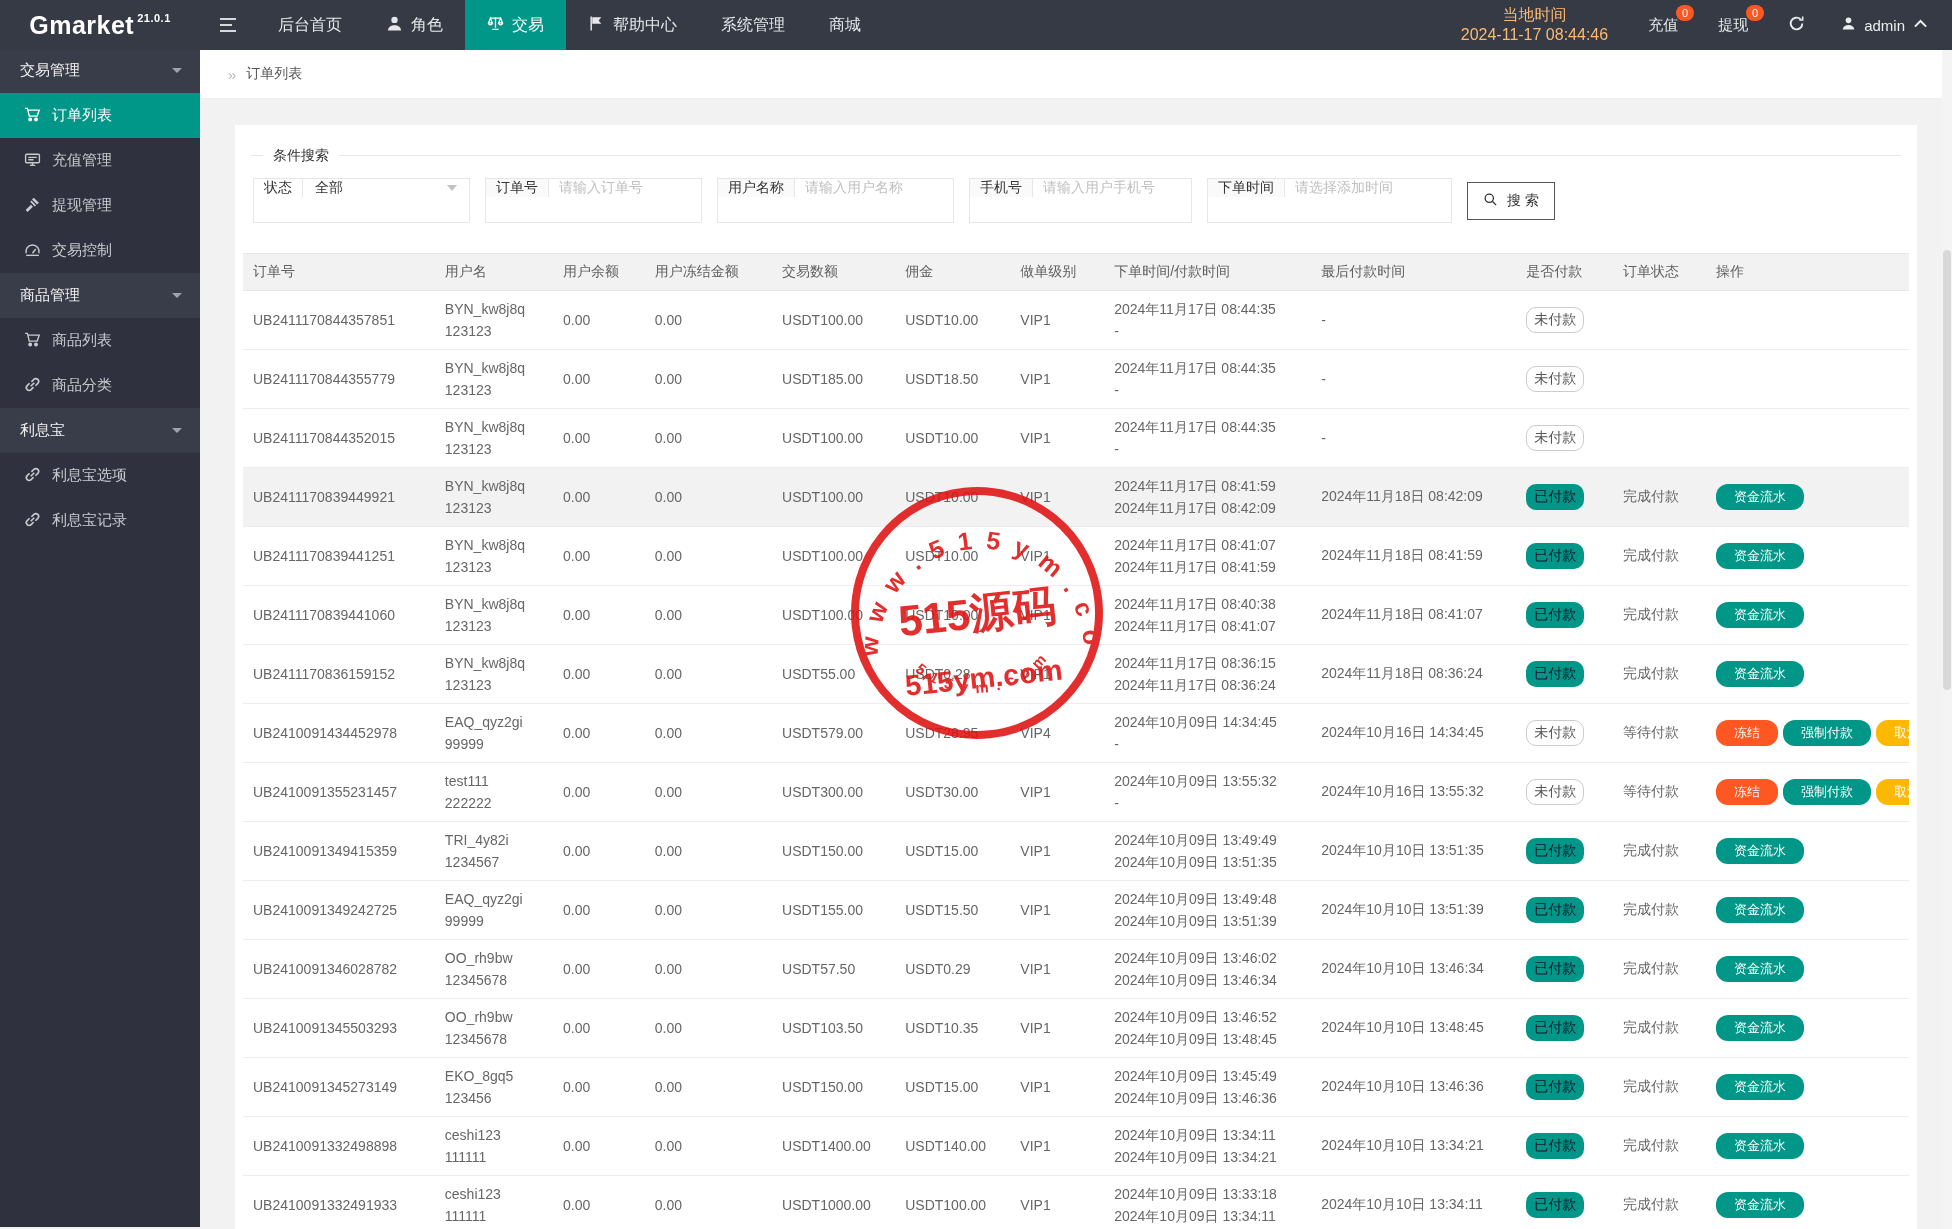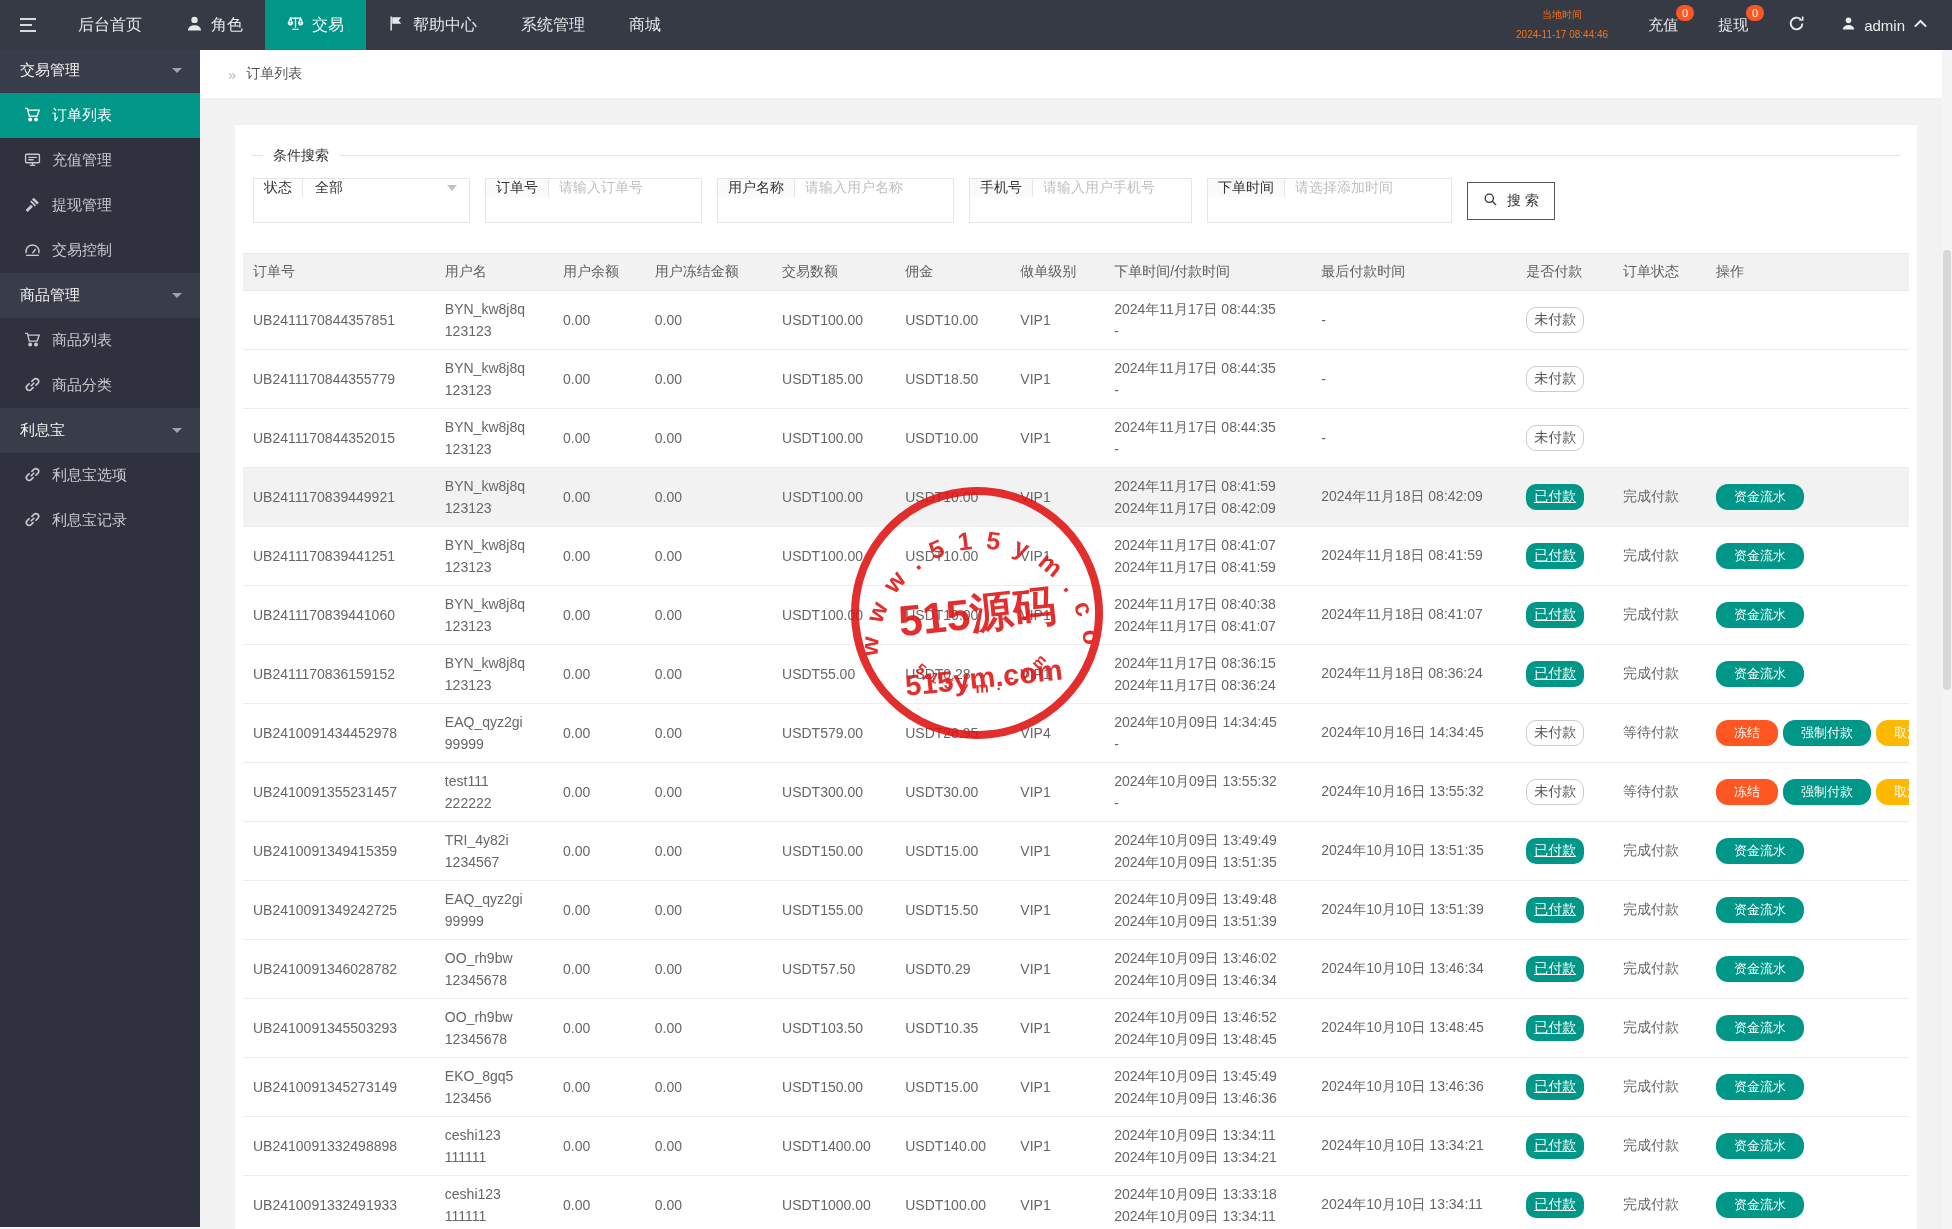--- a/index.html
+++ b/index.html
@@ -12,21 +12,21 @@
   
   .navbar{position:absolute;top:0;left:0;width:1952px;height:50px;background:#353a45;display:flex;align-items:stretch;z-index:20;}
   .logo{width:200px;display:flex;align-items:center;justify-content:center;color:#fff;font-size:25px;font-weight:bold;letter-spacing:.5px;}
   .logo sup{font-size:11px;font-weight:bold;margin-left:3px;transform:translateY(-7px);}
   .nav-toggle{width:56px;display:flex;align-items:center;justify-content:center;color:#d7d9dd;cursor:pointer;}
   .nav-menu{display:flex;align-items:stretch;}
   .nav-item{display:flex;align-items:center;gap:8px;padding:0 22px;font-size:16px;color:#e6e7ea;cursor:pointer;white-space:nowrap;}
   .nav-item.active{background:#009688;color:#fff;}
   .nav-item svg{width:17px;height:17px;}
   .nav-right{margin-left:auto;display:flex;align-items:stretch;}
-  .localtime{display:flex;flex-direction:column;justify-content:center;text-align:center;color:#f97316;font-size:10px;line-height:20px;padding:0 20px;}
+  .localtime{display:flex;flex-direction:column;justify-content:center;text-align:center;color:#fdba74;font-size:16px;line-height:20px;padding:0 20px;}
   .nav-btn{position:relative;display:flex;align-items:center;padding:0 20px;color:#e9eaec;font-size:15px;cursor:pointer;}
   .badge-dot{position:absolute;top:5px;right:4px;min-width:10px;height:16px;line-height:16px;padding:0 4px;background:#FF5722;color:#fff;border-radius:9px;font-size:11px;font-style:normal;text-align:center;}
   .nav-user{display:flex;align-items:center;gap:8px;padding:0 24px 0 16px;color:#eceded;font-size:15px;cursor:pointer;}
   .nav-user svg{width:15px;height:15px;}
   
   .sidebar{position:absolute;top:48px;left:0;width:200px;height:1179px;background:#2f323e;z-index:15;}
   .side-group-header{height:45px;background:#393d49;color:#f1f1f2;display:flex;align-items:center;padding:0 20px;font-size:15px;position:relative;cursor:pointer;}
   .side-chevron{position:absolute;right:18px;top:20px;width:0;height:0;border-left:5px solid transparent;border-right:5px solid transparent;border-top:5px solid #9fa2ab;}
   .side-item{height:45px;display:flex;align-items:center;gap:11px;padding-left:24px;color:#c8cad0;font-size:15px;background:#2f323e;cursor:pointer;}
   .side-item svg{width:17px;height:17px;flex:none;}
@@ -49,33 +49,37 @@
   .tri{width:0;height:0;border-left:5px solid transparent;border-right:5px solid transparent;border-top:6px solid #c2c2c2;}
   .search-btn{display:flex;align-items:center;gap:9px;height:38px;padding:0 15px;background:#fff;border:1px solid #555;font-size:14px;color:#333;cursor:pointer;box-sizing:border-box;}
   .search-btn svg{width:15px;height:15px;}
   
   table.grid{width:100%;border-collapse:collapse;table-layout:fixed;}
   .grid thead th{background:#f2f2f2;height:36px;font-weight:normal;font-size:14px;color:#5f5f5f;text-align:left;padding:0 10px;border-top:1px solid #e6e6e6;border-bottom:1px solid #e6e6e6;white-space:nowrap;overflow:hidden;}
   .grid tbody td{height:58px;font-size:14px;color:#666;padding:0 10px;border-bottom:1px solid #ededed;white-space:nowrap;overflow:hidden;vertical-align:middle;}
   .grid tbody tr.hl td{background:#f2f2f2;}
   .cell-2line div{line-height:22px;}
   .badge{display:inline-block;font-size:14px;padding:4px 8px;border-radius:10px;}
-  .badge.solid{background:#009688;color:#ffffff;text-decoration:underline;}
+  .badge.solid{background:#009688;color:#0f172a;}
   .badge.outline{background:#fff;color:#555;border:1px solid #ccc;padding:3px 7px;}
   .act{display:inline-block;color:#fff;font-size:13px;padding:4px 18px;border-radius:12px;margin-right:5px;cursor:pointer;white-space:nowrap;}
   
   .watermark{position:absolute;left:841px;top:477px;width:272px;height:272px;z-index:30;opacity:.88;pointer-events:none;}
   
   .vscroll{position:absolute;right:0;top:50px;width:10px;height:1179px;background:#f4f4f4;z-index:25;}
   .vthumb{position:absolute;left:1px;top:200px;width:8px;height:440px;background:#d8d8d8;border-radius:4px;}
 </style>
 </head>
 <body>
 
 <header class="navbar">
+  <div class="logo">
+    <span>Gmarket</span>
+      <sup>21.0.1</sup>
+  </div>
   <div class="nav-toggle">
     <svg width="18" height="16" viewBox="0 0 18 16" fill="none" stroke="currentColor" stroke-width="2">
         <path d="M1 2h16M1 8h12M1 14h16"></path>
       </svg>
   </div>
   <nav class="nav-menu" id="nav-menu">
       <div class="nav-item">
 
     <span class="nav-label">后台首页</span>
   </div>

